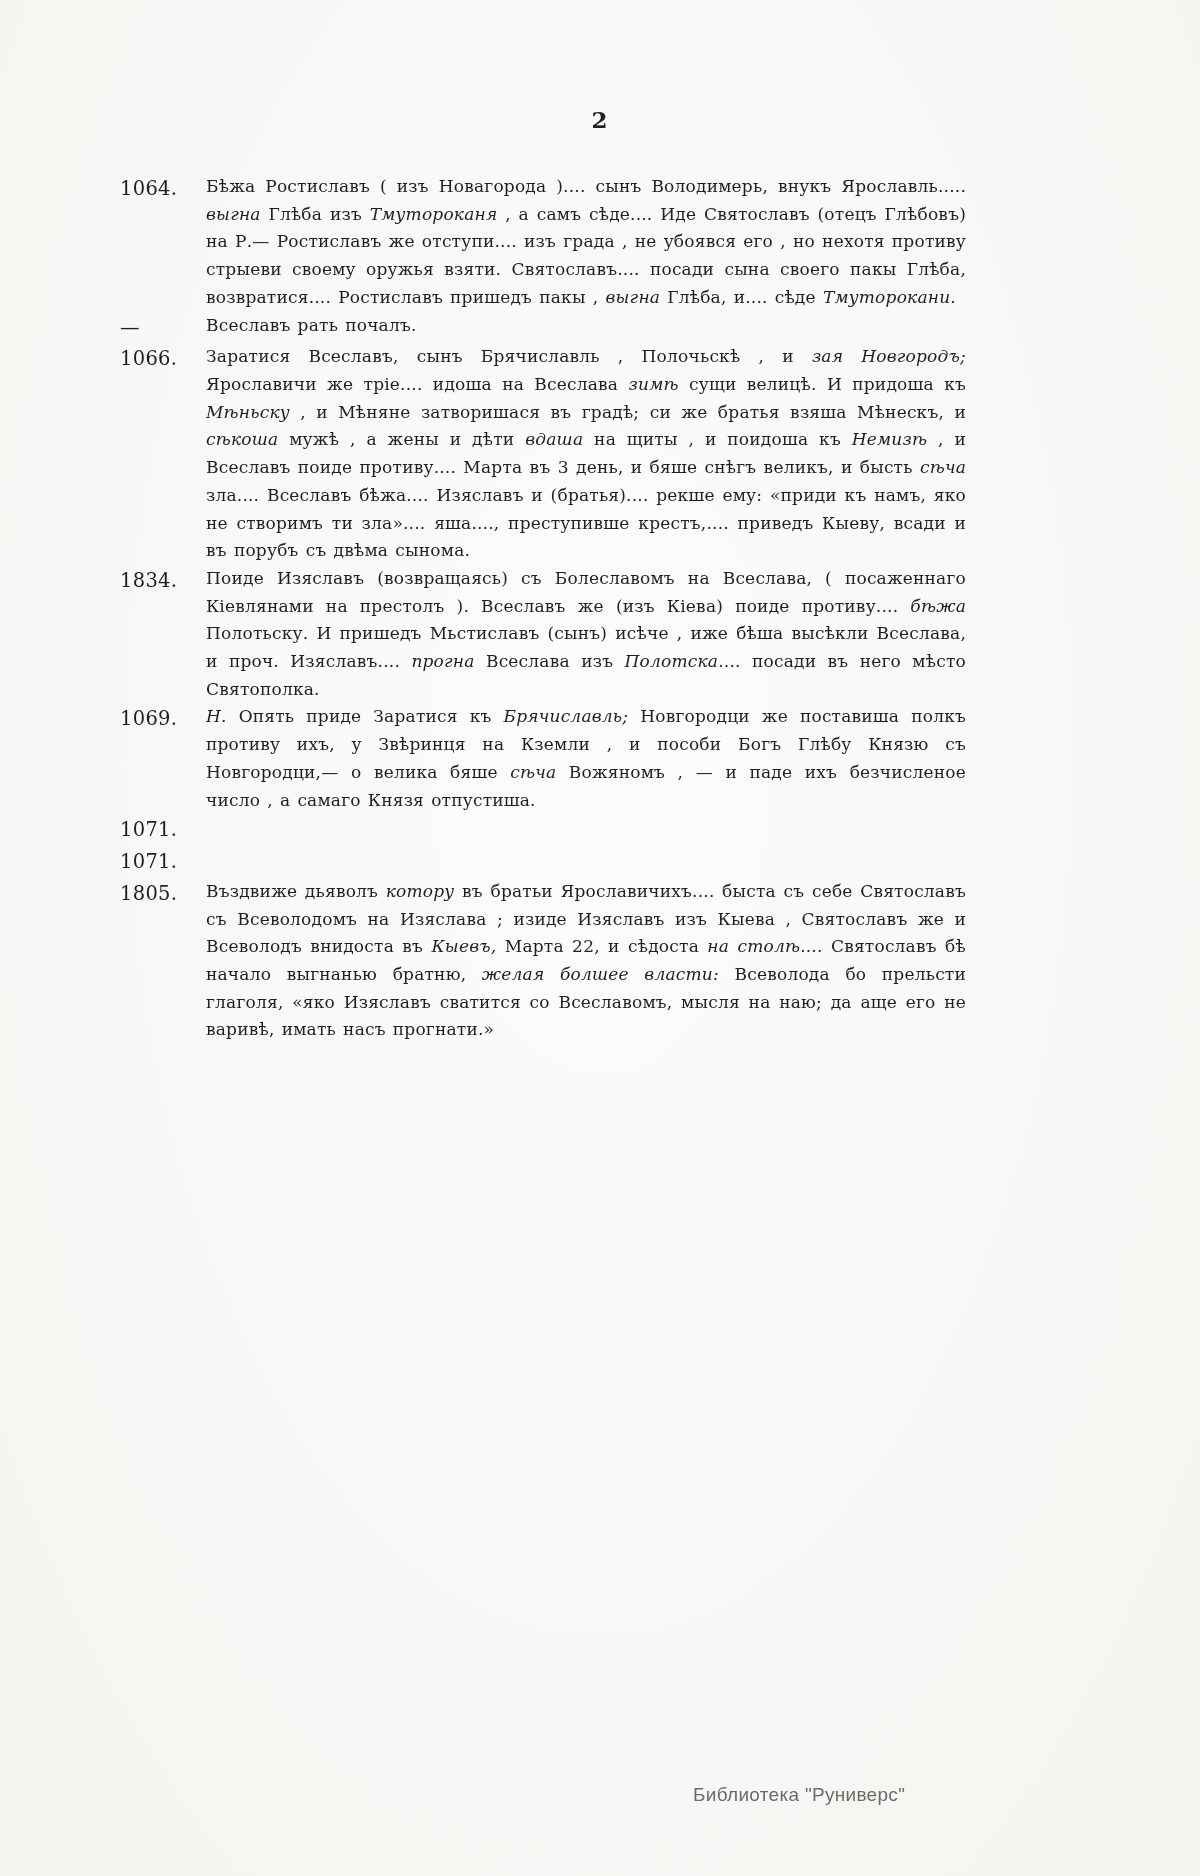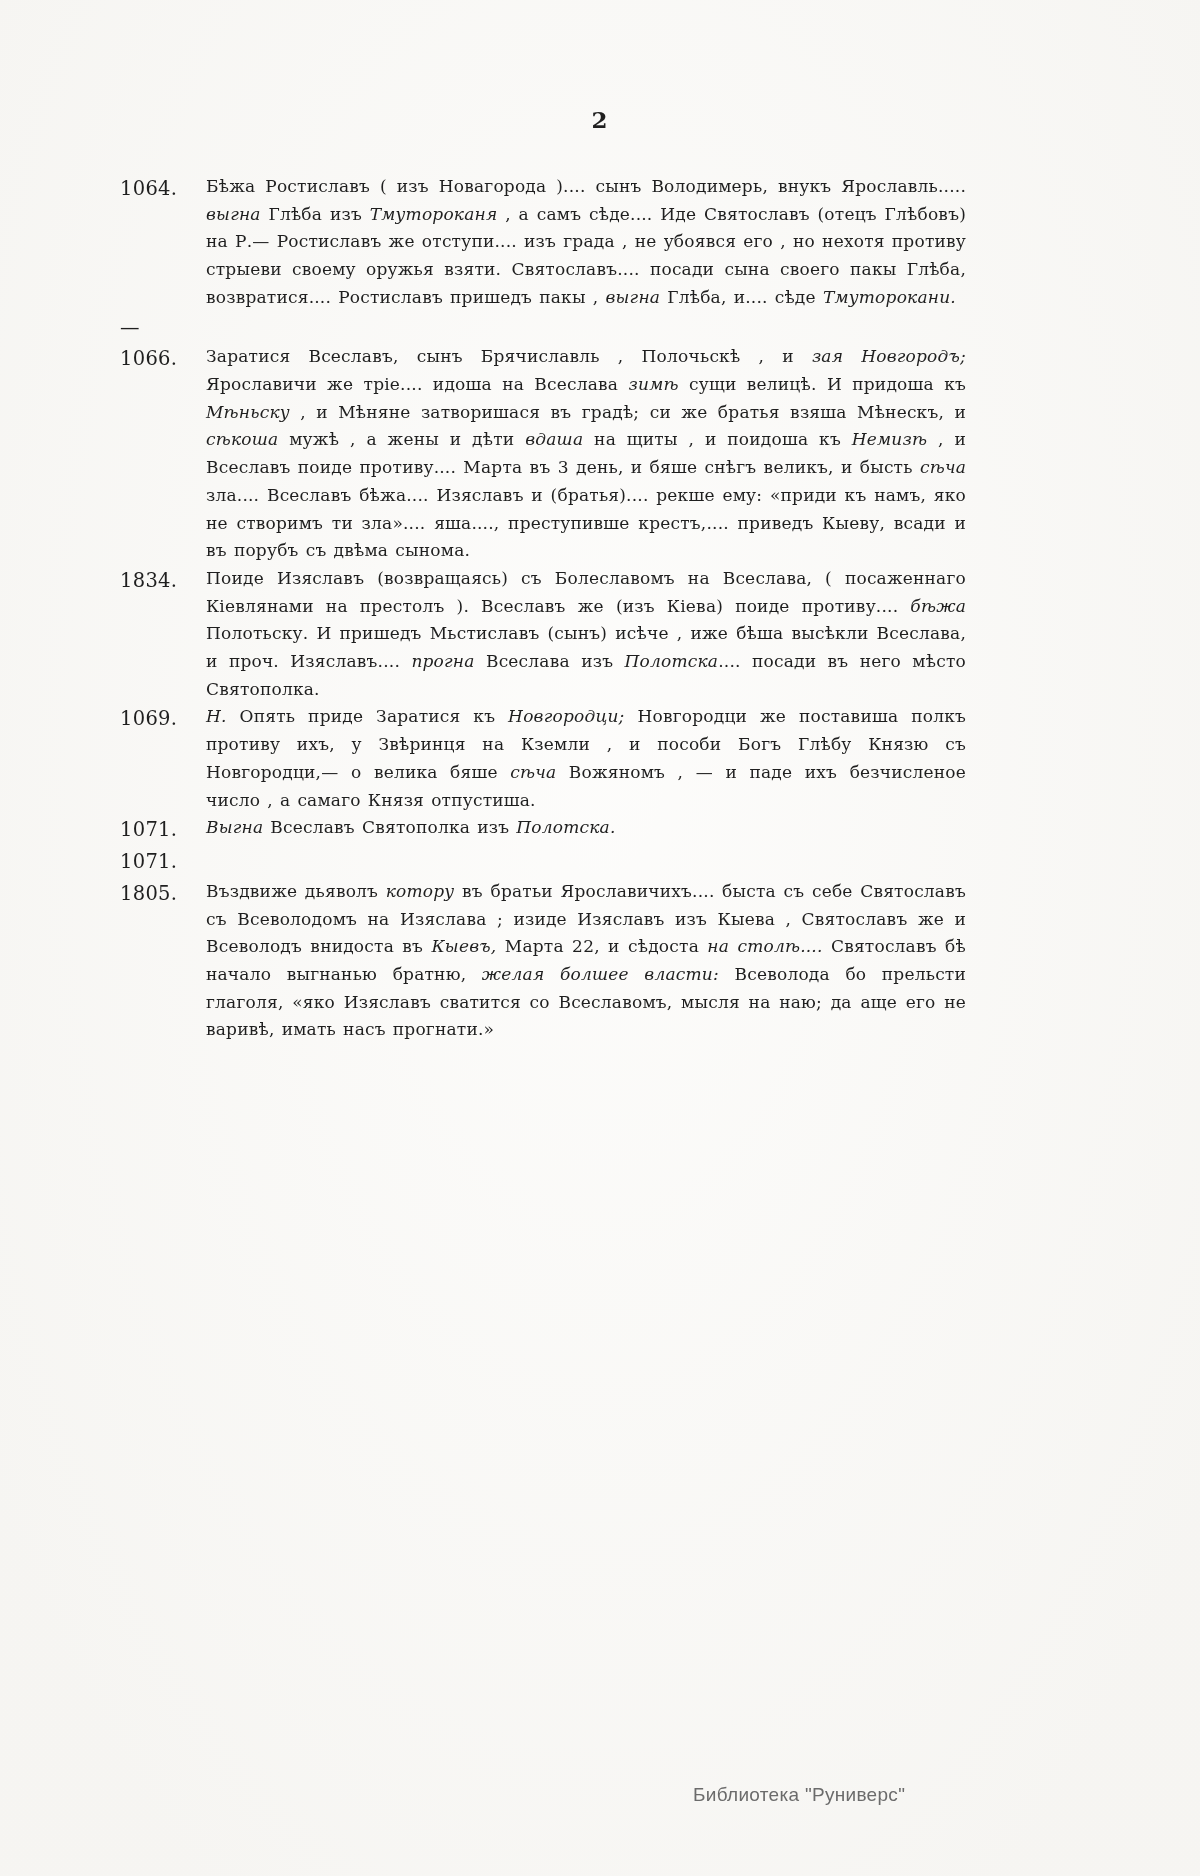--- a/index.html
+++ b/index.html
@@ -73,40 +73,40 @@
   <div class="page-number">2</div>
 
   <div class="entries">
   <div class="entry">
     <div class="entry-year">1064.</div>
     <div class="entry-text"><span>Бѣжа Ростиславъ ( изъ Новагорода ).... сынъ Володимерь, внукъ Ярославль..... </span><em>выгна</em><span> Глѣба изъ </span><em>Тмутороканя</em><span> , а самъ сѣде.... Иде Святославъ (отецъ Глѣбовъ) на Р.— Ростиславъ же отступи.... изъ града , не убоявся его , но нехотя противу стрыеви своему оружья взяти. Святославъ.... посади сына своего пакы Глѣба, возвратися.... Ростиславъ пришедъ пакы , </span><em>выгна</em><span> Глѣба, и.... сѣде </span><em>Тмуторокани.</em></div>
   </div>
 
   <div class="entry">
     <div class="entry-year">—</div>
+    <div class="entry-text"><span>Всеславъ рать почалъ.</span></div>
   </div>
 
   <div class="entry">
     <div class="entry-year">1066.</div>
     <div class="entry-text"><span>Заратися Всеславъ, сынъ Брячиславль , Полочьскѣ , и </span><em>зая Новгородъ;</em><span> Ярославичи же тріе.... идоша на Всеслава </span><em>зимѣ</em><span> сущи велицѣ. И придоша къ </span><em>Мѣньску</em><span> , и Мѣняне затворишася въ градѣ; си же братья взяша Мѣнескъ, и </span><em>сѣкоша</em><span> мужѣ , а жены и дѣти </span><em>вдаша</em><span> на щиты , и поидоша къ </span><em>Немизѣ</em><span> , и Всеславъ поиде противу.... Марта въ 3 день, и бяше снѣгъ великъ, и бысть </span><em>сѣча</em><span> зла.... Всеславъ бѣжа.... Изяславъ и (братья).... рекше ему: «приди къ намъ, яко не створимъ ти зла».... яша...., преступивше крестъ,.... приведъ Кыеву, всади и въ порубъ съ двѣма сынома.</span></div>
   </div>
 
   <div class="entry">
     <div class="entry-year">1834.</div>
     <div class="entry-text"><span>Поиде Изяславъ (возвращаясь) съ Болеславомъ на Всеслава, ( посаженнаго Кіевлянами на престолъ ). Всеславъ же (изъ Кіева) поиде противу.... </span><em>бѣжа</em><span> Полотьску. И пришедъ Мьстиславъ (сынъ) исѣче , иже бѣша высѣкли Всеслава, и проч. Изяславъ.... </span><em>прогна</em><span> Всеслава изъ </span><em>Полотска</em><span>.... посади въ него мѣсто Святополка.</span></div>
   </div>
 
   <div class="entry">
     <div class="entry-year">1069.</div>
-    <div class="entry-text"><em>Н.</em><span> Опять приде Заратися къ </span><em>Новгородци;</em><span> Новгородци же поставиша полкъ противу ихъ, у Звѣринця на Кземли , и пособи Богъ Глѣбу Князю съ Новгородци,— о велика бяше </span><em>сѣча</em><span> Вожяномъ , — и паде ихъ безчисленое число , а самаго Князя отпустиша.</span></div>
+    <div class="entry-text"><em>Н.</em><span> Опять приде Заратися къ </span><em>Брячиславль;</em><span> Новгородци же поставиша полкъ противу ихъ, у Звѣринця на Кземли , и пособи Богъ Глѣбу Князю съ Новгородци,— о велика бяше </span><em>сѣча</em><span> Вожяномъ , — и паде ихъ безчисленое число , а самаго Князя отпустиша.</span></div>
   </div>
 
   <div class="entry">
     <div class="entry-year">1071.</div>
-    <div class="entry-text"><em>Выгна</em><span> Всеславъ Святополка изъ </span><em>Полотска.</em></div>
   </div>
 
   <div class="entry">
     <div class="entry-year">1071.</div>
   </div>
 
   <div class="entry">
     <div class="entry-year">1805.</div>
     <div class="entry-text"><span>Въздвиже дьяволъ </span><em>котору</em><span> въ братьи Ярославичихъ.... быста съ себе Святославъ съ Всеволодомъ на Изяслава ; изиде Изяславъ изъ Кыева , Святославъ же и Всеволодъ внидоста въ </span><em>Кыевъ,</em><span> Марта 22, и сѣдоста </span><em>на столѣ....</em><span> Святославъ бѣ начало выгнанью братню, </span><em>желая болшее власти:</em><span> Всеволода бо прельсти глаголя, «яко Изяславъ сватится со Всеславомъ, мысля на наю; да аще его не варивѣ, имать насъ прогнати.»</span></div>
   </div>

